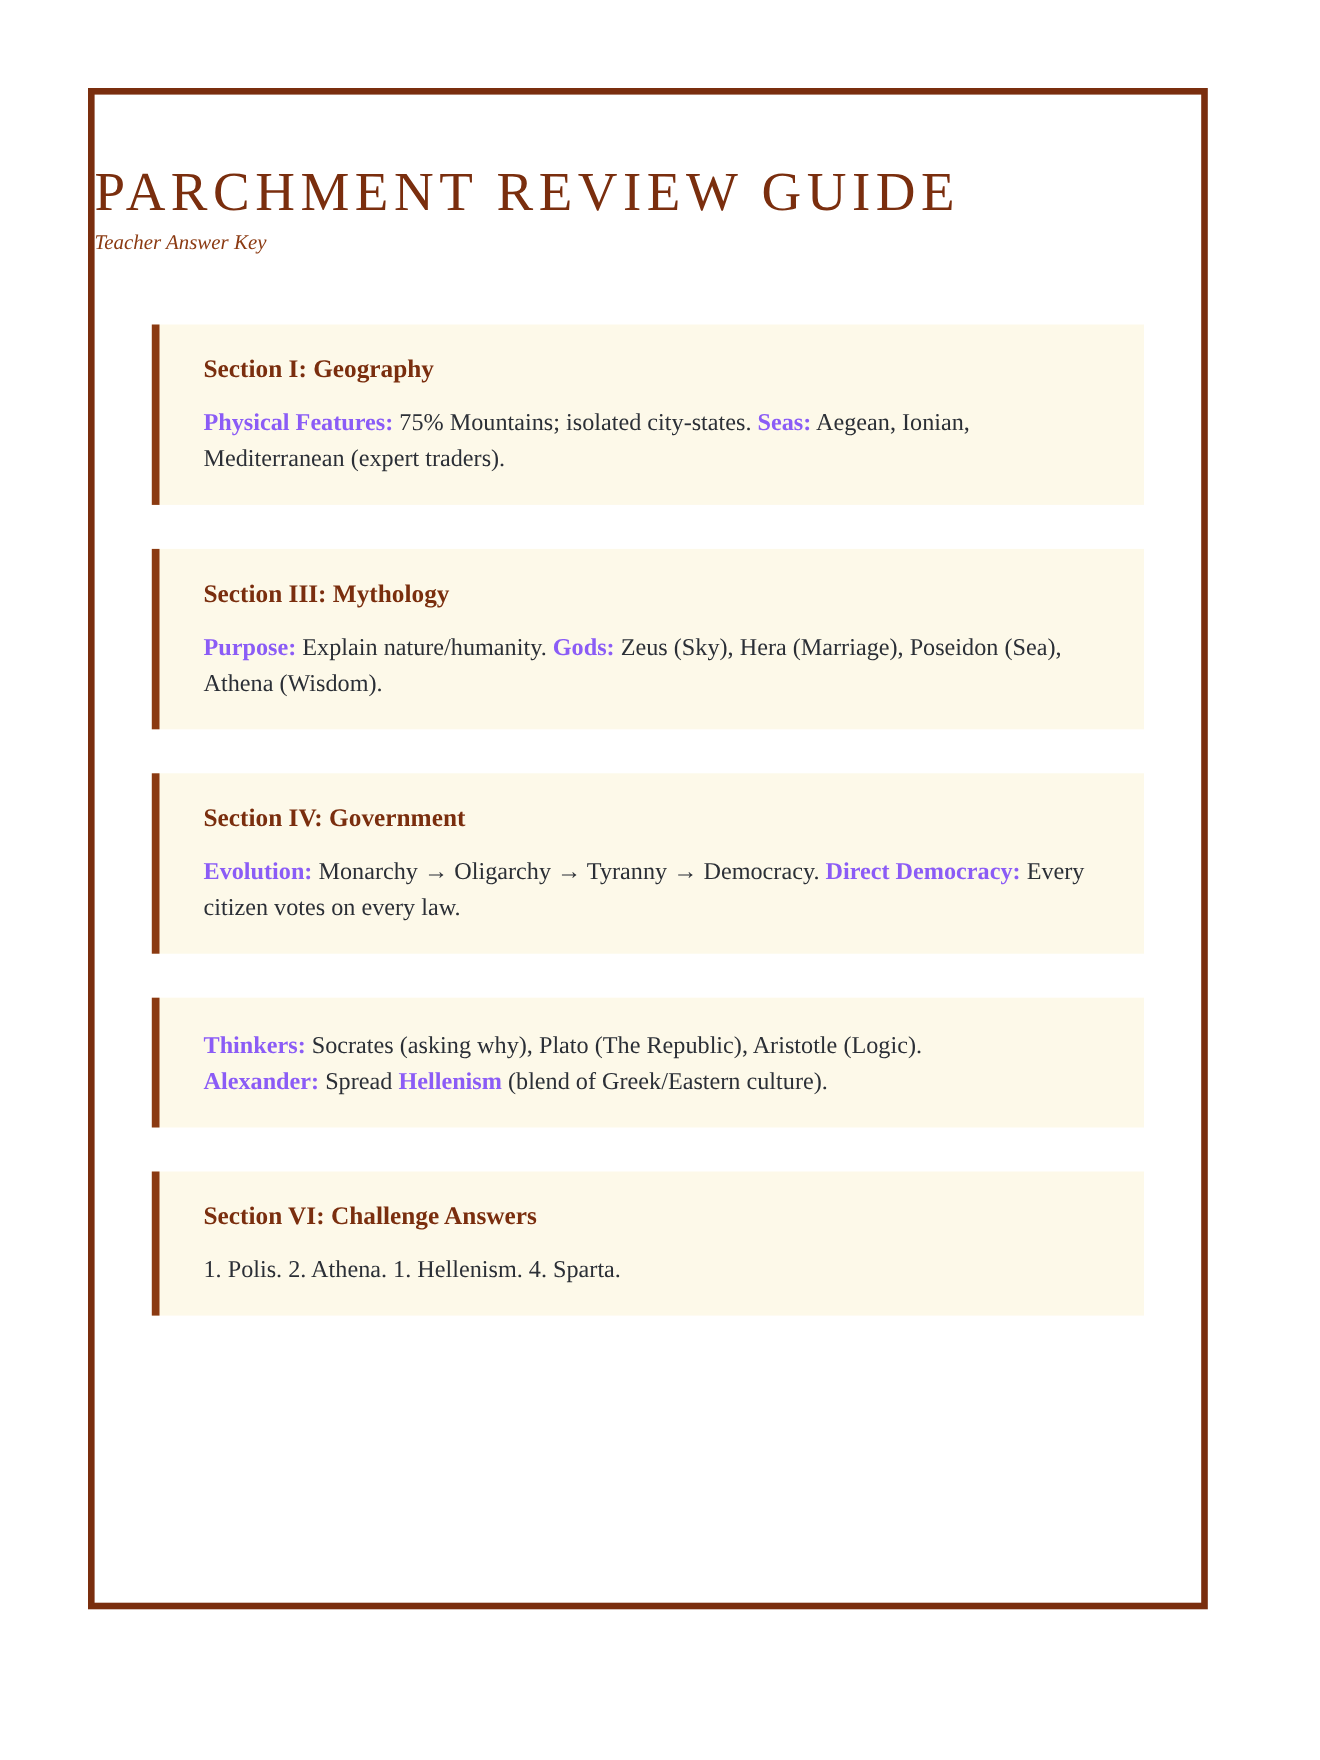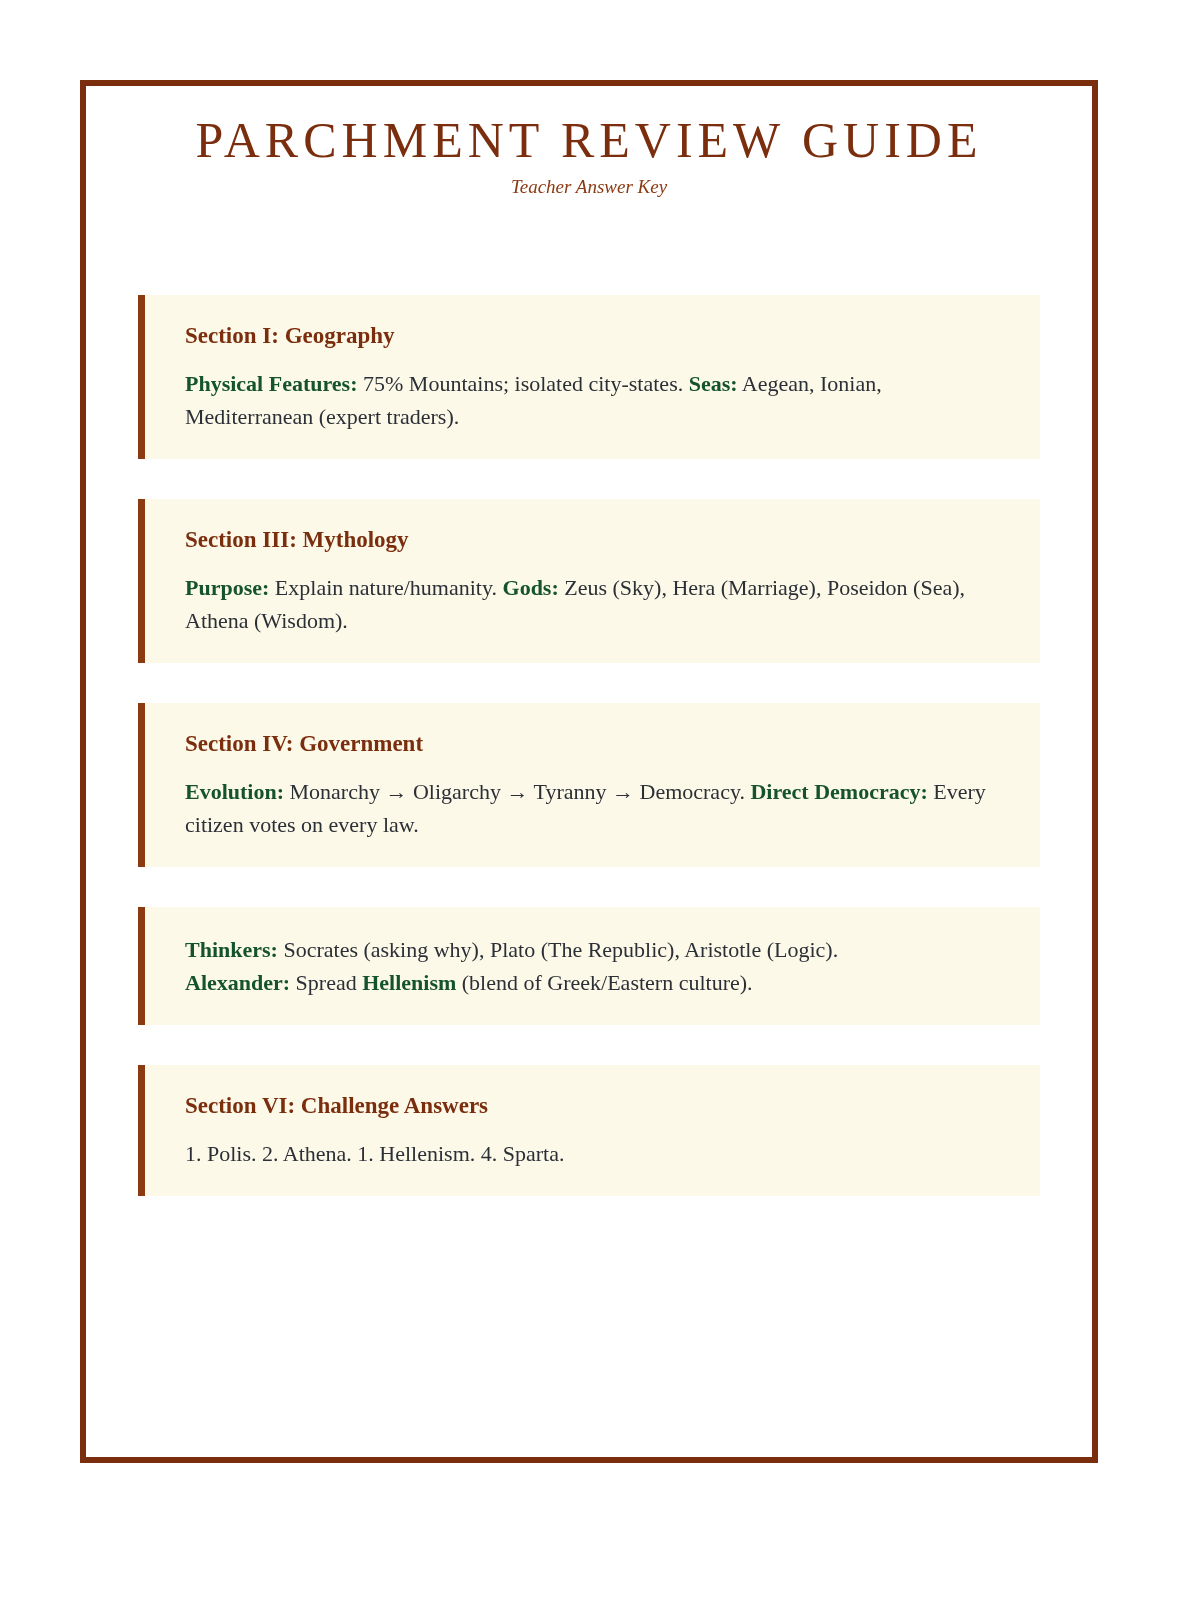--- a/index.html
+++ b/index.html
@@ -17,22 +17,21 @@
     .frame {
       position: absolute;
       left: 80px;
       top: 80px;
       width: 1006px;
       height: 1371px;
       border: 6px solid #7a2e0e;
       background: #ffffff;
     }
     .header {
-      text-align: center;
-      padding-top: 24px;
+      padding-top: 58px;
     }
     .title {
       font-family: "Liberation Serif", "DejaVu Serif", serif;
       font-weight: normal;
       font-size: 50px;
       letter-spacing: 5px;
       color: #7a2e0e;
       margin: 0;
       line-height: 60px;
     }
@@ -66,21 +65,21 @@
       line-height: 30px;
     }
     .card-body {
       font-family: "Liberation Serif", "DejaVu Serif", serif;
       font-size: 22px;
       line-height: 33px;
       color: #2b2f36;
       margin: 0;
     }
     .card-body b {
-      color: #14532d;
+      color: #8b5cf6;
     }
   </style>
 </head>
 <body>
 
 <div class="frame">
   <div class="header">
     <h1 class="title">PARCHMENT REVIEW GUIDE</h1>
     <p class="subtitle">Teacher Answer Key</p>
   </div>

